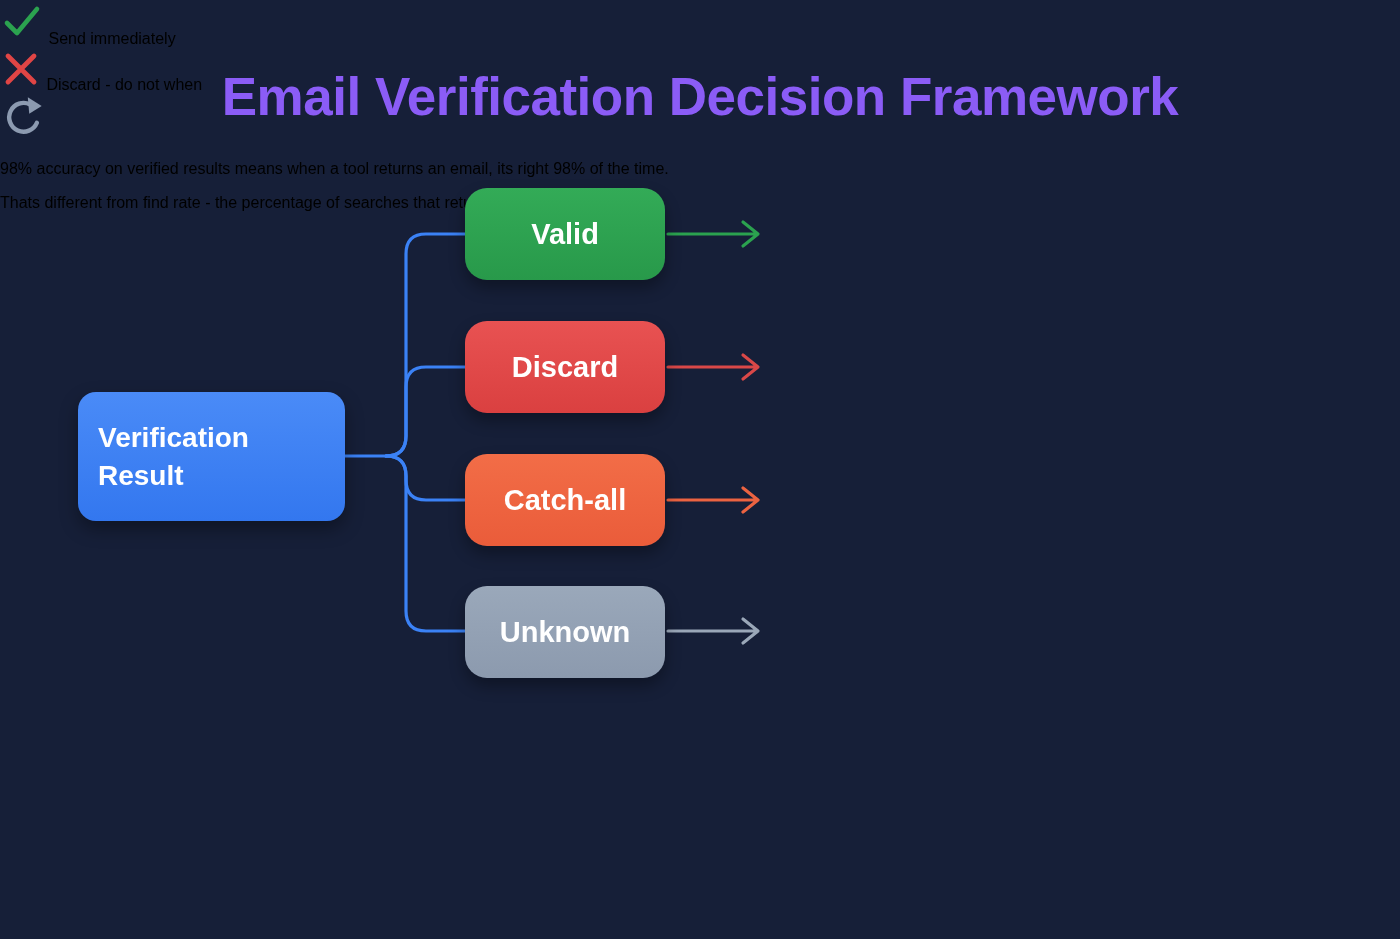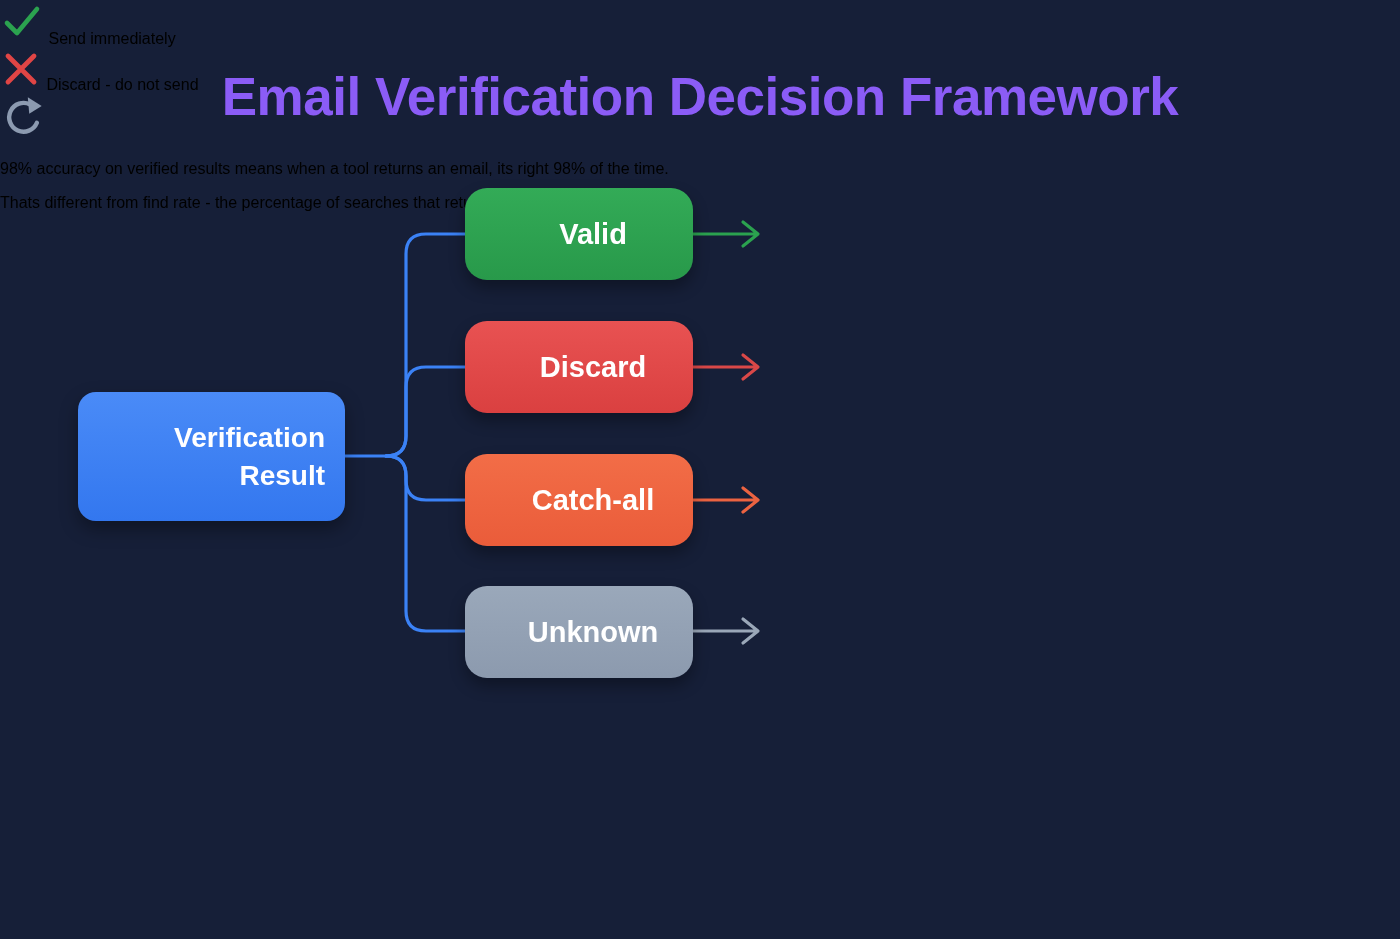--- a/index.html
+++ b/index.html
@@ -18,33 +18,32 @@
     font-size:53px;font-weight:700;
     color:#8b5cf6;letter-spacing:-0.5px;
   }
 
   svg.connector-layer{position:absolute;left:0;top:0;pointer-events:none;}
 
   .root-node{
     position:absolute;left:78px;top:392px;width:267px;height:129px;
     background:linear-gradient(180deg,#4a8bf7 0%,#3377ef 100%);
     border-radius:18px;
-    display:flex;align-items:center;justify-content:center;text-align:right;
+    display:flex;align-items:center;justify-content:center;text-align:left;
     color:#ffffff;font-size:28px;font-weight:700;line-height:1.35;
     box-shadow:0 8px 18px rgba(0,0,0,0.35);
     padding:0 20px;box-sizing:border-box;
   }
 
   .branch-node{
     position:absolute;left:465px;width:200px;height:92px;
     border-radius:22px;
     display:flex;align-items:center;justify-content:center;
     color:#ffffff;font-size:29px;font-weight:700;
     box-shadow:0 8px 16px rgba(0,0,0,0.33);
-    padding-left:28px;
   }
   .branch-valid  {top:188px;background:linear-gradient(180deg,#33ab57,#28994a);}
   .branch-invalid{top:321px;background:linear-gradient(180deg,#e85252,#da4040);}
   .branch-catch  {top:454px;background:linear-gradient(180deg,#f26d47,#ea5c3a);}
   .branch-unknown{top:586px;background:linear-gradient(180deg,#9aa8ba,#8violet 0;background:linear-gradient(180deg,#9aa8ba,#8c9aae);}
 
   .outcome-box{
     position:absolute;left:772px;width:550px;
     background:#fdfdf9;border-radius:14px;
     display:flex;align-items:center;
@@ -116,21 +115,21 @@
     </span>
     <span class="outcome-text">Send immediately</span>
   </div>
 
   <div class="outcome-box outcome-invalid">
     <span class="outcome-icon">
       <svg width="42" height="42" viewBox="0 0 42 42">
         <path d="M8 8 L34 34 M34 8 L8 34" fill="none" stroke="#e04545" stroke-width="4.8" stroke-linecap="round"></path>
       </svg>
     </span>
-    <span class="outcome-text">Discard - do not send</span>
+    <span class="outcome-text">Discard - do not when</span>
   </div>
 
 
   <div class="outcome-box outcome-unknown">
     <span class="outcome-icon">
       <svg width="46" height="46" viewBox="0 0 48 48">
         <path d="M31.5 11 A15 15 0 1 0 38.5 30" fill="none" stroke="#8c9ab0" stroke-width="4.6" stroke-linecap="round"></path>
         <polygon points="29,3.5 43.5,12.5 30.5,20.5" fill="#8c9ab0"></polygon>
       </svg>
     </span>

